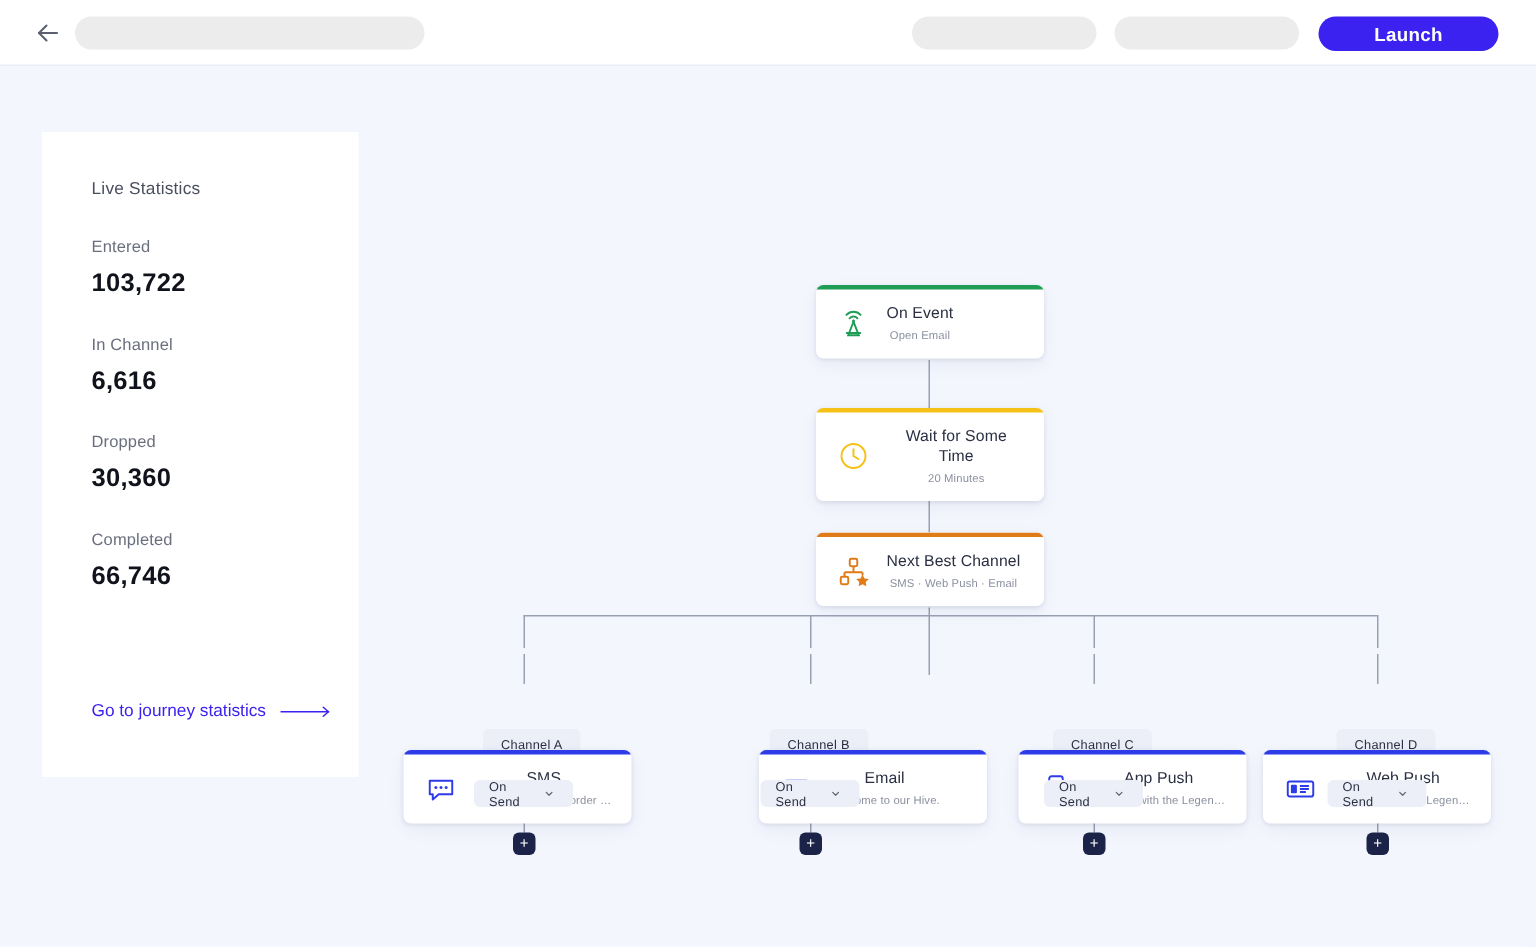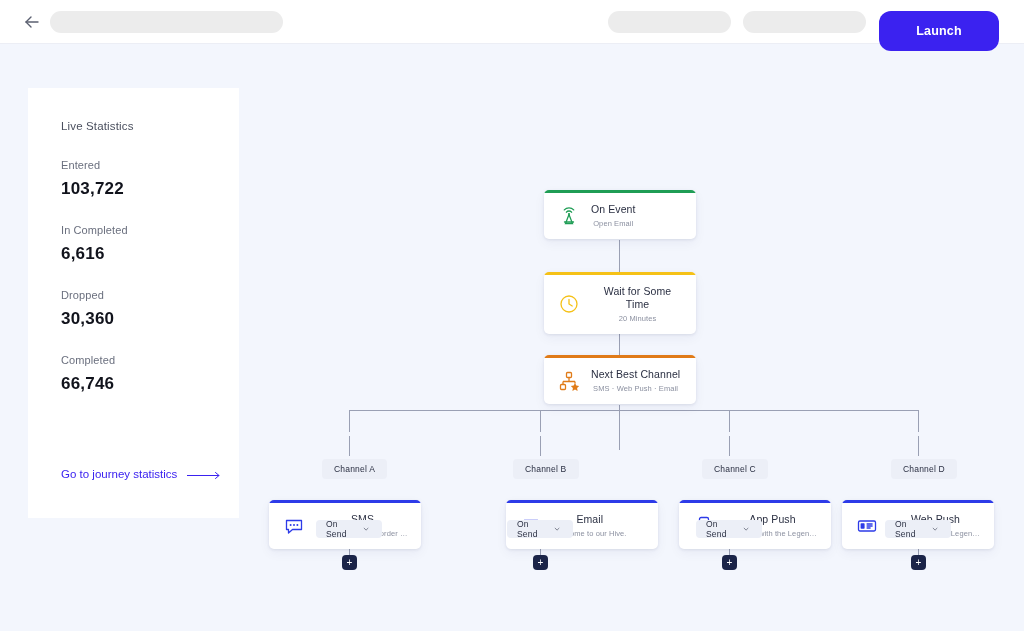--- a/index.html
+++ b/index.html
@@ -21,21 +21,21 @@
   .back-arrow {
     position: absolute; left: 22px; top: 12px; width: 20px; height: 20px;
     cursor: pointer; color: #5b6070;
   }
   .skel { position: absolute; background: #ececec; border-radius: 11px; height: 22px; top: 11px; }
   .skel-title { left: 50px; width: 233px; }
   .skel-a { left: 608px; width: 123px; }
   .skel-b { left: 743px; width: 123px; }
   .launch-btn {
     position: absolute; right: 25px; top: 11px;
-    width: 120px; height: 40px; border-radius: 12px;
+    width: 120px; height: 23px; border-radius: 12px;
     background: #3b22f0; border: 0; cursor: pointer;
     color: #fff; font-size: 12.5px; font-weight: 700;
     font-family: "Liberation Sans", sans-serif;
     letter-spacing: .2px;
     display: flex; align-items: center; justify-content: center;
   }
 
   
   .canvas {
     position: absolute; left: 0; top: 44px;
@@ -101,20 +101,21 @@
   .chip {
     position: absolute;
     background: #eceff7;
     color: #2a2f42;
     font-size: 8.5px;
     letter-spacing: .2px;
     padding: 5px 12px 5px 12px;
     border-radius: 4px;
     white-space: nowrap;
     cursor: pointer;
+    margin-top: 27px;
   }
 
   
   .onsend {
     position: absolute;
     background: #eceff7;
     border-radius: 4px;
     height: 18px;
     display: flex; align-items: center; justify-content: space-between;
     padding: 0 13px 0 10px;
@@ -154,21 +155,21 @@
 <div class="canvas">
 
   <div class="stats-card">
     <div class="stats-title">Live Statistics</div>
 
     <div class="stat-block">
       <div class="stat-label">Entered</div>
       <div class="stat-value">103,722</div>
     </div>
     <div class="stat-block">
-      <div class="stat-label">In Completed</div>
+      <div class="stat-label">In Channel</div>
       <div class="stat-value">6,616</div>
     </div>
     <div class="stat-block">
       <div class="stat-label">Dropped</div>
       <div class="stat-value">30,360</div>
     </div>
     <div class="stat-block">
       <div class="stat-label">Completed</div>
       <div class="stat-value">66,746</div>
     </div>

